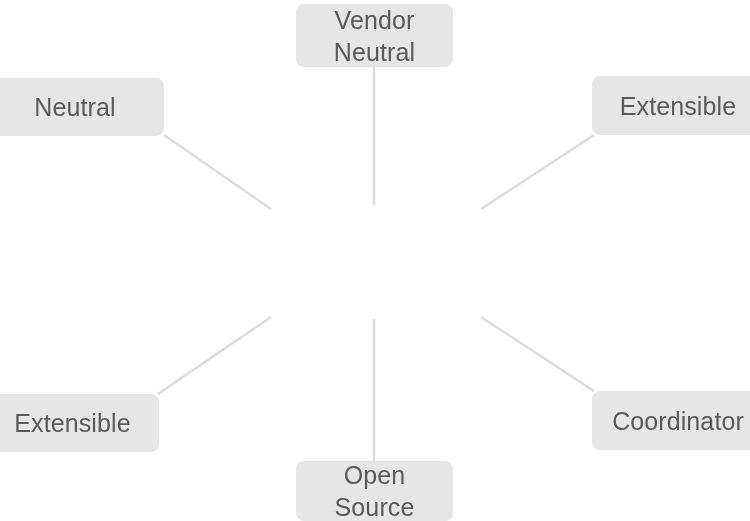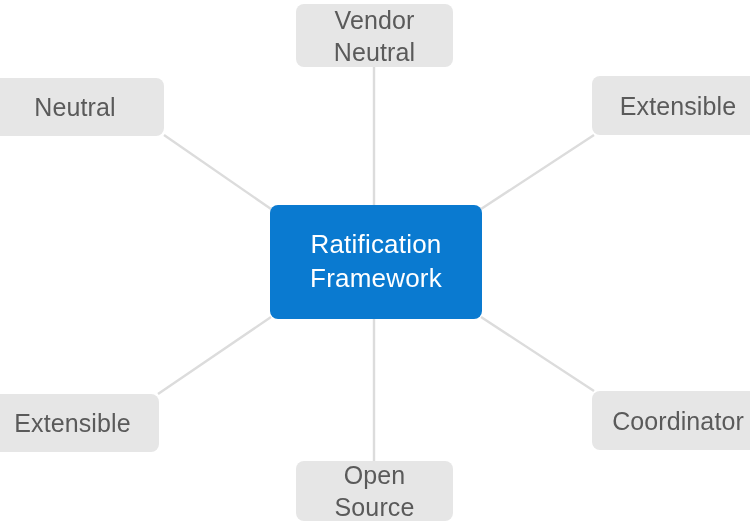--- a/index.html
+++ b/index.html
@@ -97,18 +97,14 @@
   </div>
 
   <div class="node node-spoke" id="node-interfaces" style="background: rgb(230, 230, 230); color: rgb(90, 90, 90);">
     <span class="node-label">Extensible</span>
   </div>
 
   <div class="node node-spoke" id="node-policy" style="background: rgb(230, 230, 230); color: rgb(90, 90, 90);">
     <span class="node-label">Neutral</span>
   </div>
 
-  <div class="node node-hub" id="node-hub" style="background: rgb(10, 122, 208); color: rgb(255, 255, 255);">
-    <span class="node-label">Ratification
-Framework</span>
-  </div>
 
 </div>
 
 </body></html>

